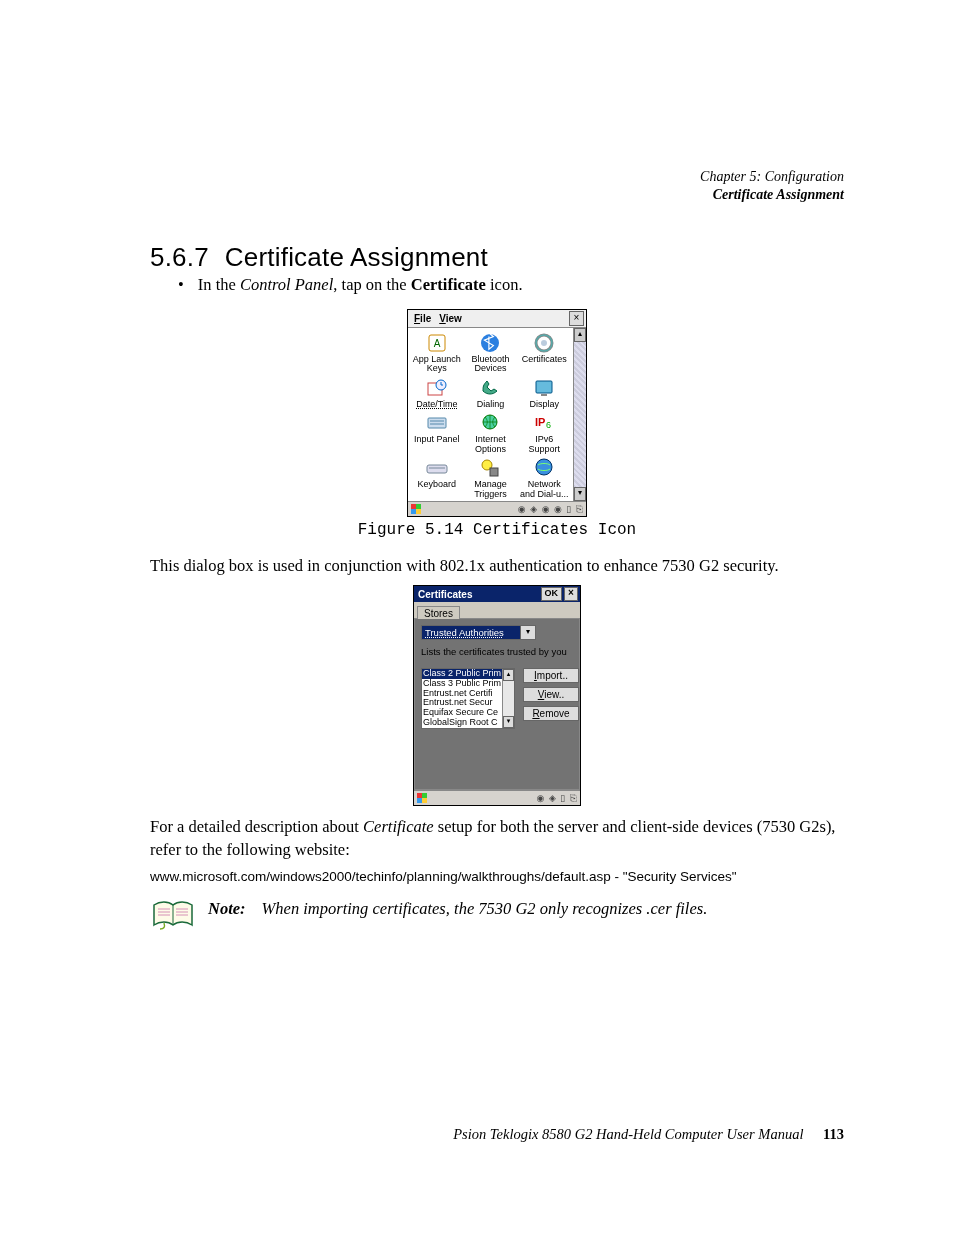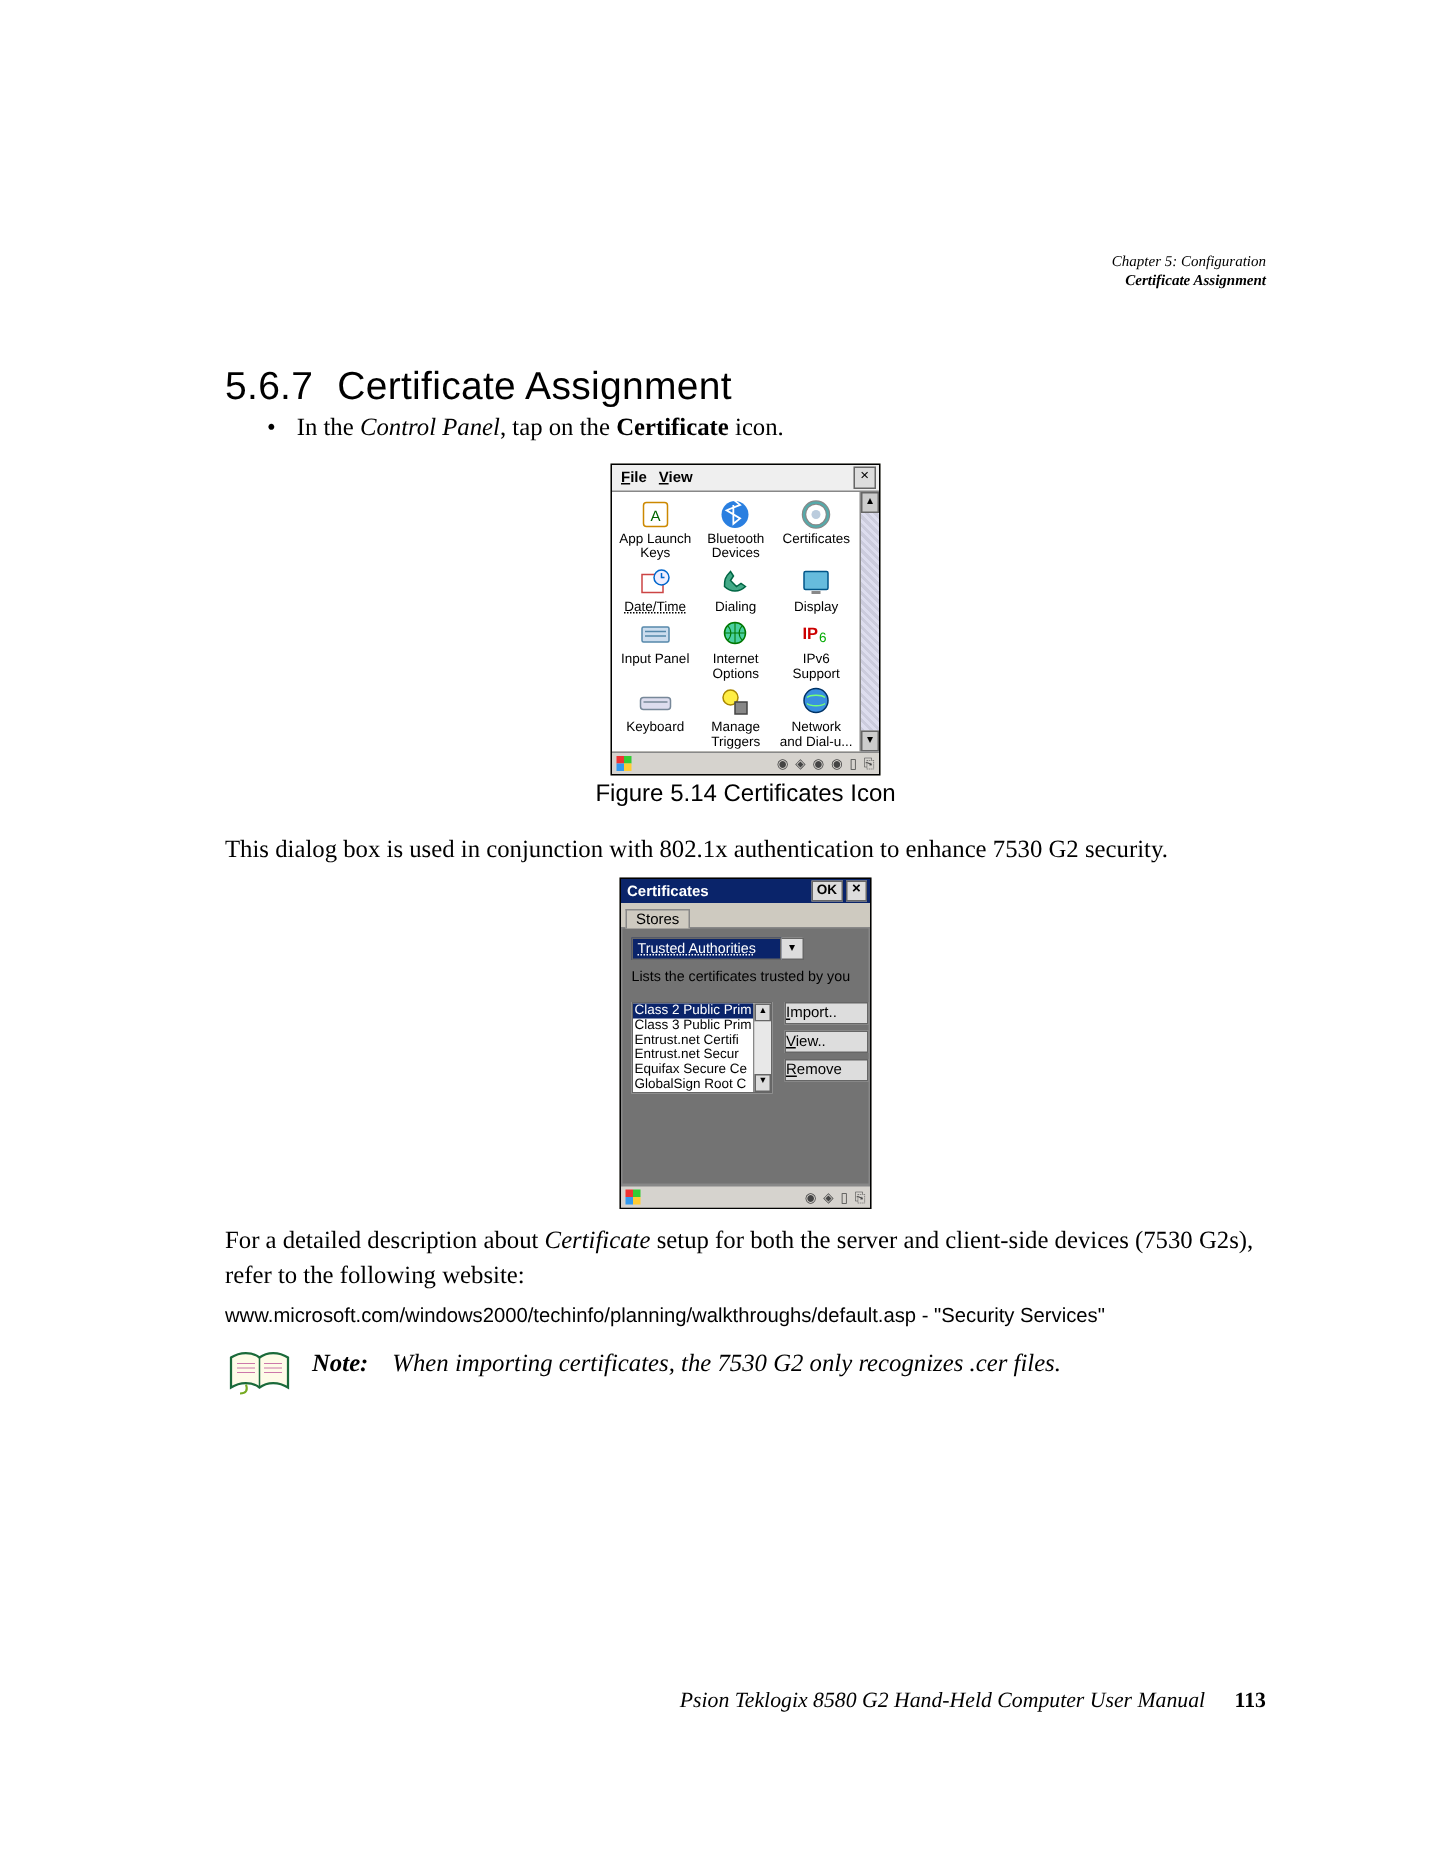--- a/index.html
+++ b/index.html
@@ -17,21 +17,21 @@
     padding: 170px 110px 60px 150px;
     box-sizing: border-box;
     height: 100%;
     position: relative;
   }
   .header-right {
     position: absolute;
     top: 168px;
     right: 110px;
     text-align: right;
-    font-size: 10px;
+    font-size: 14px;
     line-height: 1.3;
   }
   .header-chapter { font-style: italic; }
   .header-section { font-style: italic; font-weight: bold; }
   .section-heading {
     margin-top: 72px;
     font-family: "Arial Narrow", Arial, sans-serif;
     font-size: 26px;
     font-weight: 400;
     letter-spacing: 0.2px;
@@ -109,21 +109,21 @@
   }
   .cp-scroll .track { flex: 1; }
   .cp-taskbar {
     height: 14px; background: #d6d3ce; border-top: 1px solid #888;
     display: flex; align-items: center; font-size: 9px; padding: 0 2px;
   }
   .cp-taskbar svg { margin-right: 2px; }
   .cp-taskbar .tray { margin-left: auto; letter-spacing: 1px; color: #444; }
   .fig-caption {
     text-align: center;
-    font-family: Liberation Sans, sans-serif;
+    font-family: Liberation Mono, monospace;
     font-size: 16px;
     margin: 2px 0 16px 0;
   }
 
   .para {
     font-size: 16.5px;
     line-height: 1.35;
     margin: 0 0 8px 0;
   }
 
@@ -193,21 +193,21 @@
   .cert-list-wrap { display: flex; }
   .cert-list-rows { flex: 1; }
   .cert-scroll {
     width: 12px; border-left: 1px solid #888;
     display: flex; flex-direction: column; background: #ddd;
   }
   .cert-scroll .a { height: 10px; border: 1px solid #666; font-size: 7px; text-align: center; line-height: 8px; }
   .cert-scroll .tr { flex: 1; background: #e8e8e8; }
   .dlg-btns { display: flex; flex-direction: column; gap: 4px; flex: 1; }
   .dlg-btn {
-    border: 1px solid #666; background: #ddd; 
+    border: 1px solid #666; background: #ddd; text-align: center;
     font-size: 10px; padding: 1px 0; width: 54px;
   }
   .dlg-btn u { text-decoration: underline; }
   .dlg-taskbar {
     height: 14px; background: #d6d3ce; border-top: 1px solid #888;
     display: flex; align-items: center; padding: 0 2px; font-size: 9px;
   }
   .dlg-taskbar svg { margin-right: 2px; }
   .dlg-taskbar .tray { margin-left: auto; letter-spacing: 1px; color: #444; }
 

